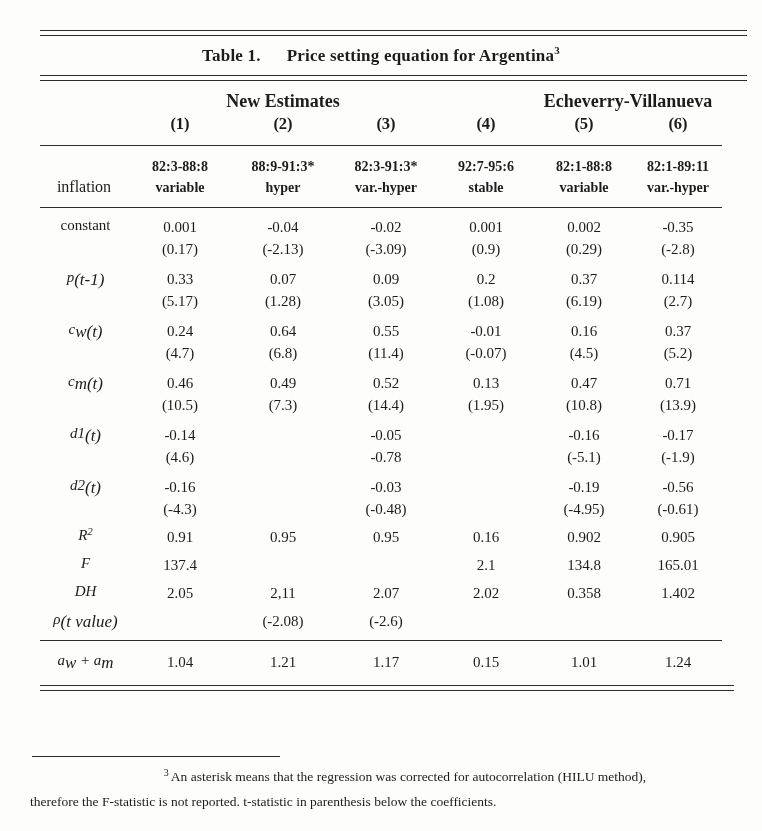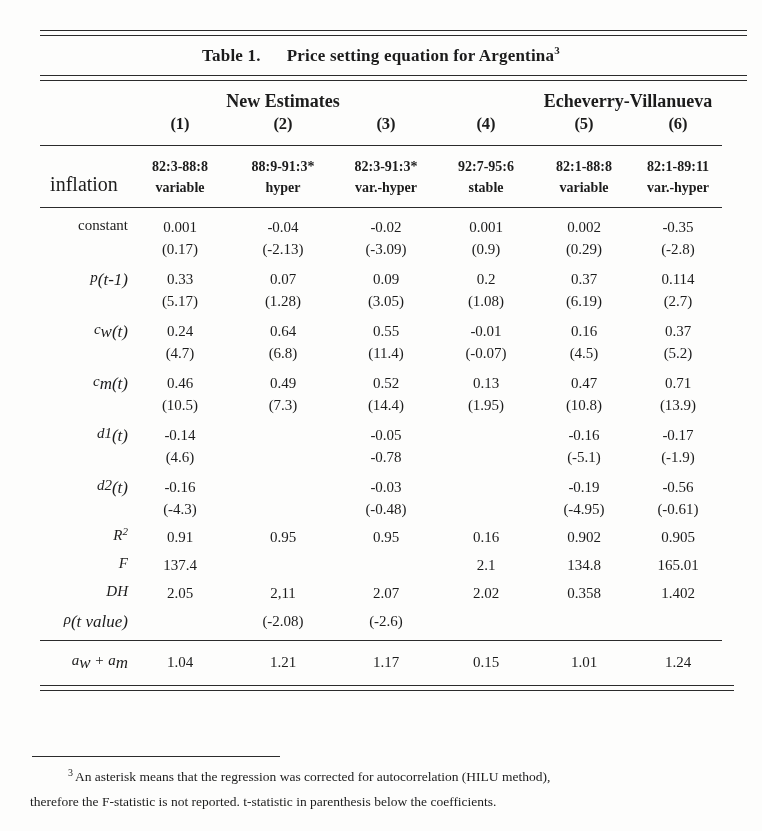--- a/index.html
+++ b/index.html
@@ -25,49 +25,49 @@
   
   .title{
     text-align:center;font-weight:bold;font-size:17px;
     padding:10px 0 9px 0;letter-spacing:.2px;
   }
   .title .title-label{margin-right:26px;}
   .title sup{font-size:11px;vertical-align:7px;}
 
   table{border-collapse:collapse;width:682px;table-layout:fixed;}
   th,td{padding:0;text-align:center;vertical-align:top;font-weight:normal;font-size:15px;}
-  th.rowlabel{text-align:right;padding-left:3px;}
+  th.rowlabel{text-align:center;padding-left:3px;}
 
   
   tr.group-row > *{font-weight:bold;font-size:18px;padding-top:10px;line-height:21px;}
   tr.num-row > *{font-weight:bold;font-size:16.5px;padding:1px 0 11px 0;border-bottom:1px solid var(--rule);line-height:21px;}
   tr.colhead-row > *{border-bottom:1px solid var(--rule);padding:10px 0 9px 0;}
   .colhead .hline{font-weight:bold;font-size:14px;line-height:21px;white-space:nowrap;}
-  th.stub-head{vertical-align:bottom;font-size:20px;font-weight:normal;padding-bottom:11px;}
+  th.stub-head{vertical-align:bottom;font-size:16px;font-weight:normal;padding-bottom:11px;}
 
   
   tbody tr > *{padding-top:9px;}
   tbody tr:last-child > *{border-bottom:1px solid var(--rule);padding-bottom:8px;}
   tbody tr.spacer > *{padding-top:22px;}
   tbody tr.single > *{padding-top:7px;}
   .val{line-height:21px;white-space:nowrap;}
   .tstat{line-height:22px;white-space:nowrap;}
 
   tfoot tr > *{padding:11px 0 12px 0;}
 
   .math{font-style:italic;}
   sub{font-size:17px;vertical-align:-3px;line-height:0;}
   sup{font-size:11px;line-height:0;}
   th.rowlabel sup{vertical-align:5px;}
 
   
   .footnote-area{position:absolute;left:30px;top:756px;width:712px;font-size:13.5px;}
   .fn-rule{width:248px;height:0;border-top:1px solid var(--rule);margin:0 0 7px 2px;}
   .fn-line{line-height:25px;}
-  .fn-line.first{padding-left:38px;}
+  .fn-line.first{padding-left:38px;text-align:center;}
   .fn-line sup{font-size:10px;vertical-align:5px;margin-right:2px;}
 </style>
 </head>
 <body>
 
 <div class="page">
 
   <div class="table-area">
 
     <div class="drule"></div>

